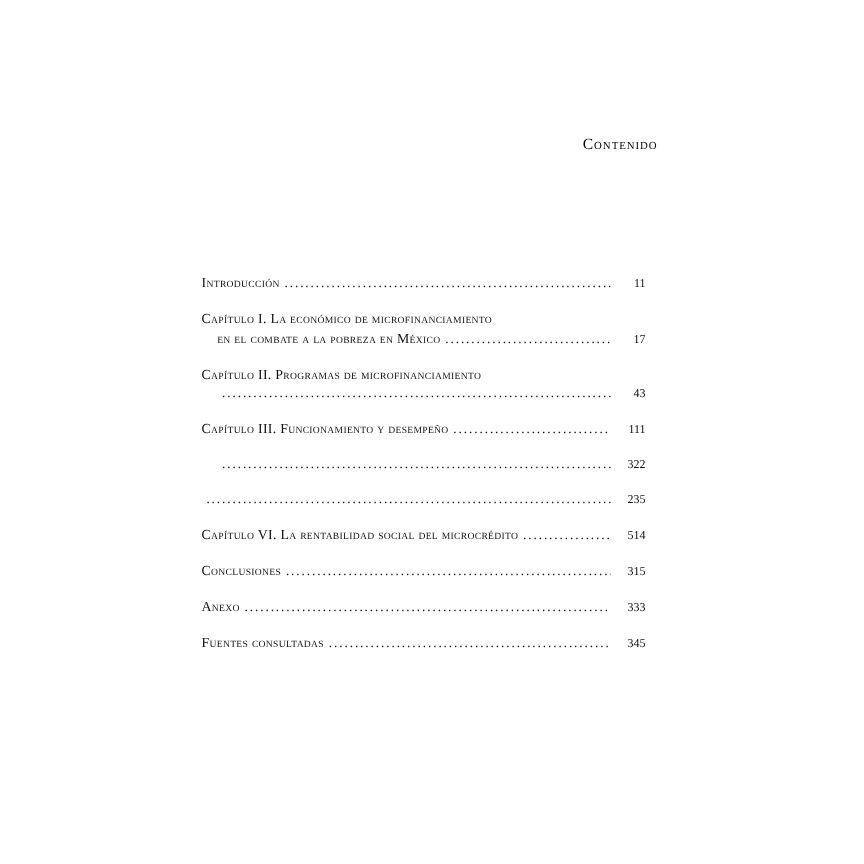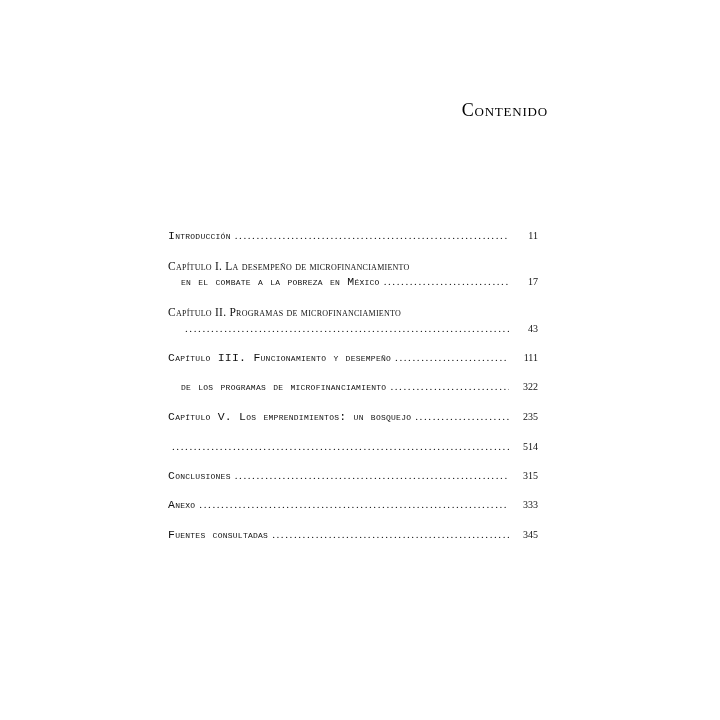--- a/index.html
+++ b/index.html
@@ -16,24 +16,24 @@
   }
   .page {
     position: relative;
     width: 720px;
     height: 720px;
     background: #ffffff;
     box-sizing: border-box;
   }
   .toc-title {
     position: absolute;
-    top: 100px;
+    top: 112px;
     right: 172px;
     font-family: "Liberation Serif", serif;
-    font-size: 18px;
+    font-size: 13px;
     letter-spacing: 0.8px;
     font-variant: small-caps;
     color: #000000;
     white-space: nowrap;
   }
   .toc-list {
     position: absolute;
     top: 228px;
     left: 168px;
     width: 370px;
@@ -47,21 +47,20 @@
   .toc-line {
     display: flex;
     align-items: baseline;
     width: 100%;
   }
   .entry-text {
     font-variant: small-caps;
     letter-spacing: 0.25px;
     white-space: nowrap;
     flex: 0 0 auto;
-    font-family: Liberation Mono, monospace;
   }
   .dots {
     flex: 1 1 auto;
     overflow: hidden;
     white-space: nowrap;
     margin: 0 3px 0 4px;
     color: #111111;
     font-size: 11px;
     letter-spacing: 1.6px;
   }
@@ -98,21 +97,21 @@
 
     <div class="toc-entry">
       <div class="toc-line">
         <span class="entry-text">Introducción</span>
         <span class="dots">.....................................................................................................................................................</span>
         <span class="page-num">11</span>
       </div>
     </div>
 
     <div class="toc-entry">
-      <span class="first-line-plain">Capítulo I. La desempeño de microfinanciamiento</span>
+      <span class="first-line-plain">Capítulo I. La económico de microfinanciamiento</span>
       <div class="second-line">
         <span class="entry-text">en el combate a la pobreza en México</span>
         <span class="dots">.....................................................................................................................................................</span>
         <span class="page-num">17</span>
       </div>
     </div>
 
     <div class="toc-entry">
       <span class="first-line-plain">Capítulo II. Programas de microfinanciamiento</span>
       <div class="second-line">
@@ -124,36 +123,35 @@
     <div class="toc-entry">
       <div class="toc-line">
         <span class="entry-text">Capítulo III. Funcionamiento y desempeño</span>
         <span class="dots">.....................................................................................................................................................</span>
         <span class="page-num">111</span>
       </div>
     </div>
 
     <div class="toc-entry">
       <div class="second-line">
-        <span class="entry-text">de los programas de microfinanciamiento</span>
         <span class="dots">.....................................................................................................................................................</span>
         <span class="page-num">322</span>
       </div>
     </div>
 
     <div class="toc-entry">
       <div class="toc-line">
-        <span class="entry-text">Capítulo V. Los emprendimientos: un bosquejo</span>
         <span class="dots">.....................................................................................................................................................</span>
         <span class="page-num">235</span>
       </div>
     </div>
 
     <div class="toc-entry">
       <div class="toc-line">
+        <span class="entry-text">Capítulo VI. La rentabilidad social del microcrédito</span>
         <span class="dots">.....................................................................................................................................................</span>
         <span class="page-num">514</span>
       </div>
     </div>
 
     <div class="toc-entry">
       <div class="toc-line">
         <span class="entry-text">Conclusiones</span>
         <span class="dots">.....................................................................................................................................................</span>
         <span class="page-num">315</span>

